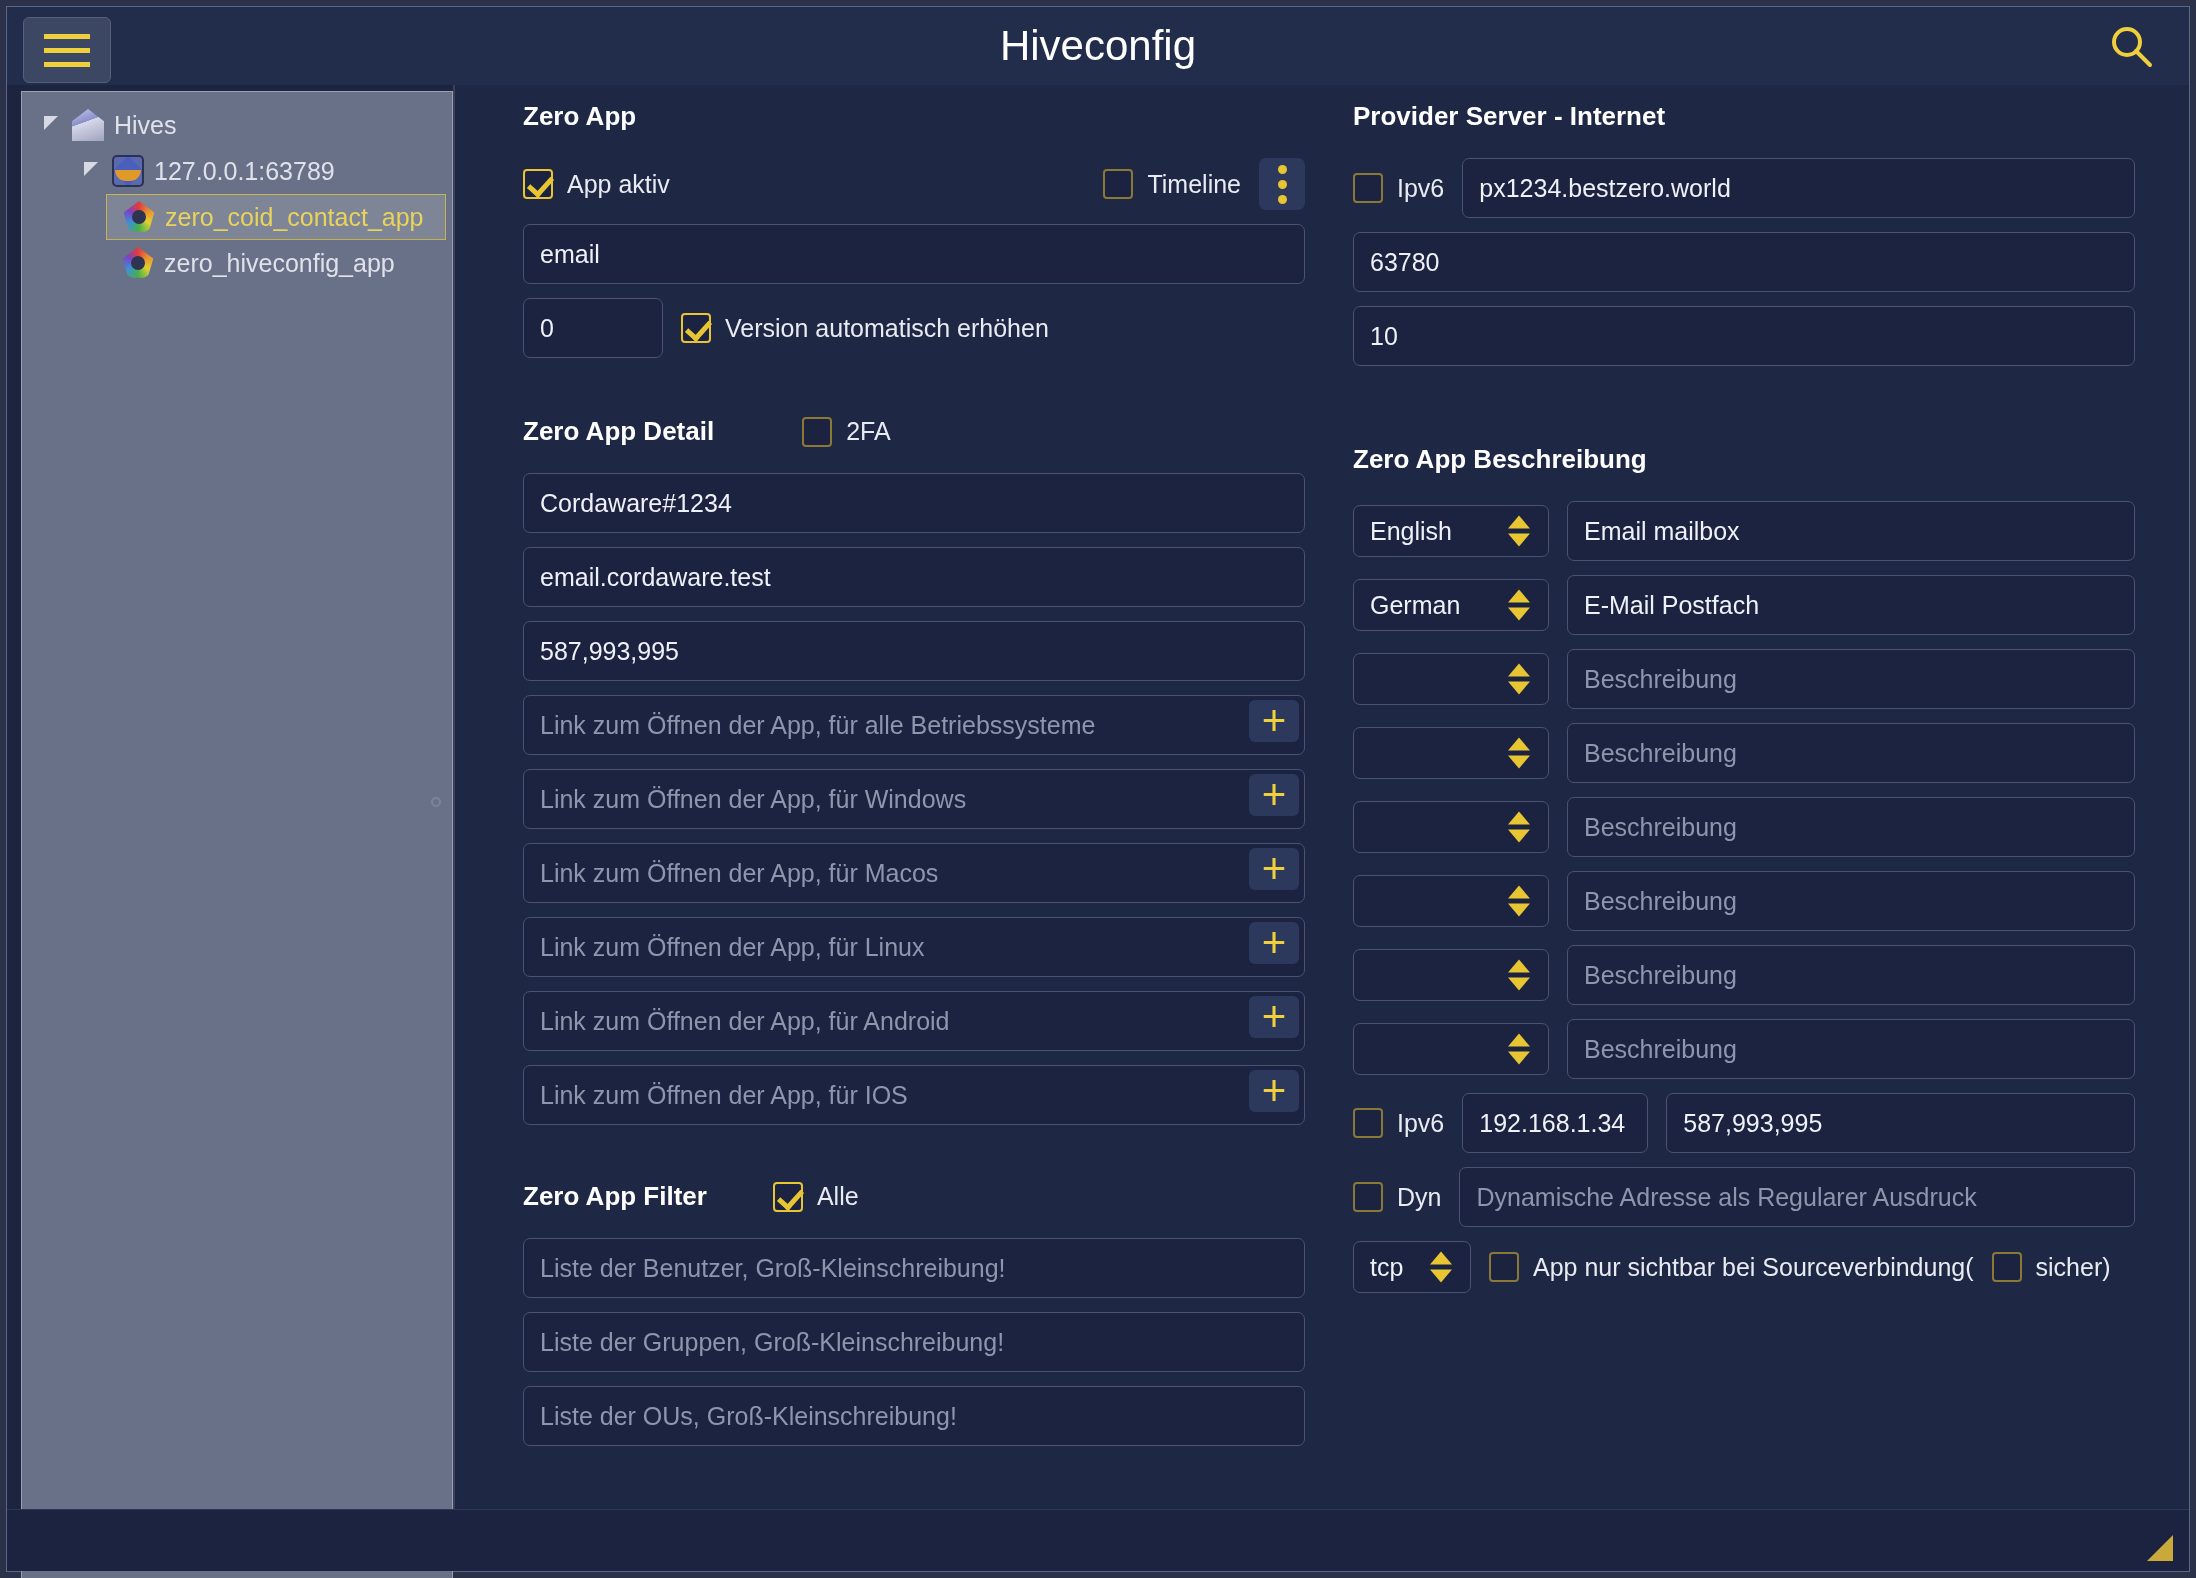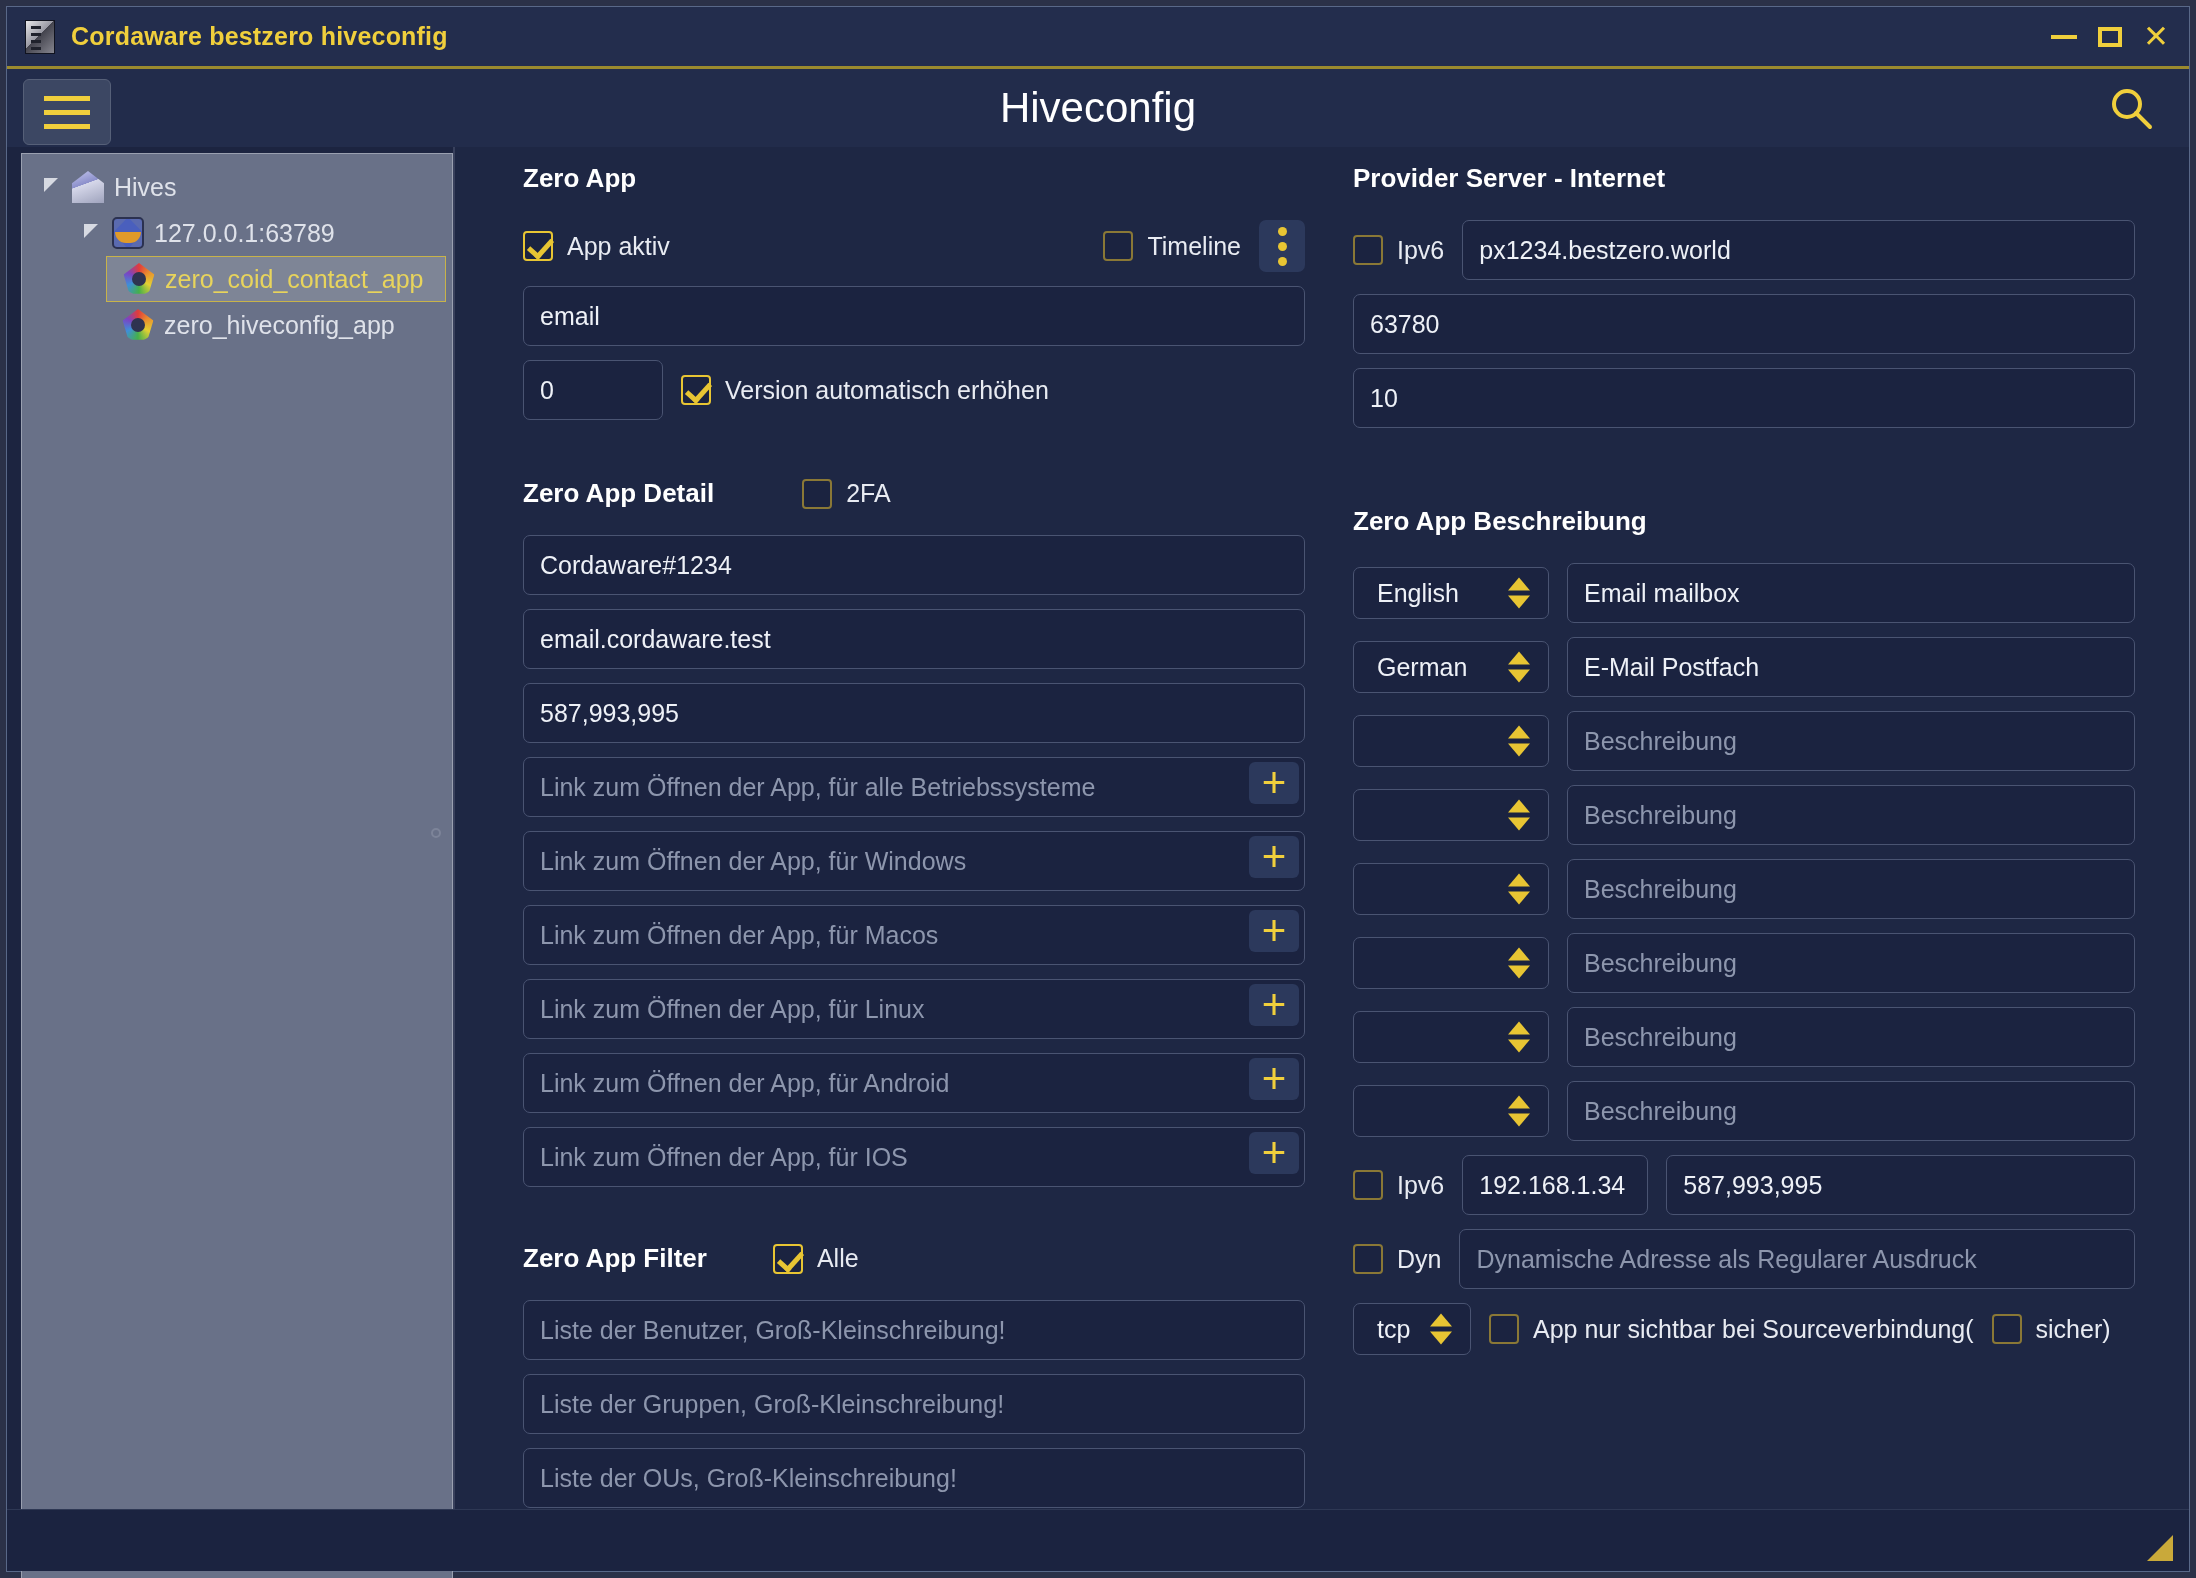--- a/index.html
+++ b/index.html
@@ -214,21 +214,21 @@
     display: flex; align-items: center; justify-content: center; border: none;
   }
   .plus:before {
     content: "+"; color: #f0cf3c; font-size: 42px; line-height: 28px; font-weight: 400;
   }
 
   .desc-row { display: flex; gap: 18px; margin-bottom: 14px; align-items: center; }
   .spin {
     width: 196px; height: 52px; flex: none; position: relative;
     background: #1b2340; border: 1px solid #4a5472; border-radius: 7px;
-    display: flex; align-items: center; padding: 0 23px;
+    display: flex; align-items: center; padding: 0 16px;
     color: #eef1f7; font-size: 25px;
   }
   .spin-arrows {
     position: absolute; right: 18px; top: 50%; transform: translateY(-50%);
     display: flex; flex-direction: column; gap: 5px;
   }
   .spin-arrows i { display:block; width:0; height:0; }
   .spin-up { border-left: 11px solid transparent; border-right: 11px solid transparent; border-bottom: 13px solid #e8c533; }
   .spin-dn { border-left: 11px solid transparent; border-right: 11px solid transparent; border-top: 13px solid #e8c533; }
   .desc-row .fld { margin-bottom: 0; flex: 1; }
@@ -244,34 +244,20 @@
     position: absolute; right: 16px; bottom: 10px;
     width: 0; height: 0;
     border-right: 26px solid #c9a93a; border-top: 26px solid transparent;
   }
 </style>
 </head>
 <body>
 
 <div class="window">
 
-  <div class="titlebar">
-    <div class="app-logo"></div>
-    <div class="title-text">Cordaware bestzero hiveconfig</div>
-    <div class="titlebar-spacer"></div>
-    <div class="win-btn">
-        <div class="win-min"></div>
-      </div>
-    <div class="win-btn">
-        <div class="win-max"></div>
-      </div>
-    <div class="win-btn">
-        <div class="win-close">✕</div>
-      </div>
-  </div>
 
   <div class="header">
     <div class="hamburger">
       <span></span>
       <span></span>
       <span></span>
     </div>
     <div class="header-title">Hiveconfig</div>
     <div class="search-btn">
       <svg viewBox="0 0 48 48">

